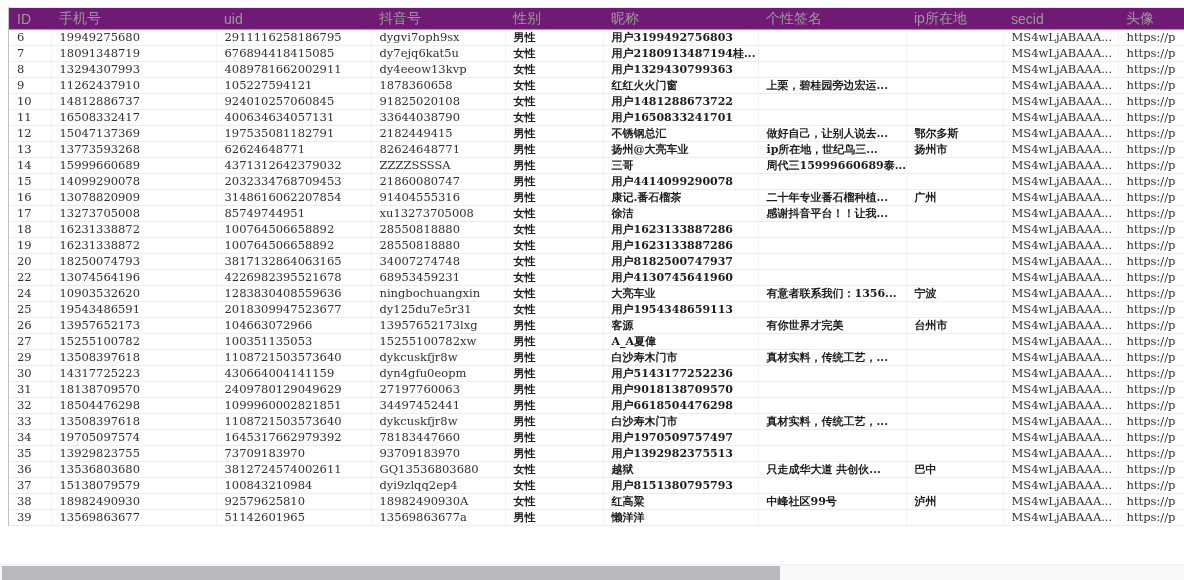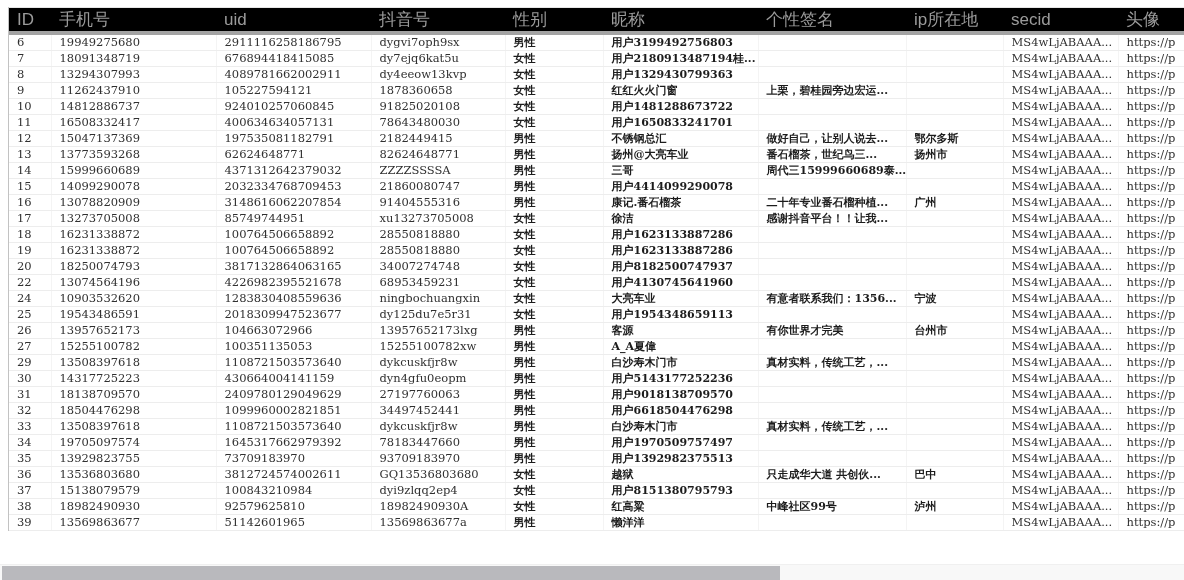--- a/index.html
+++ b/index.html
@@ -22,24 +22,24 @@
   table.grid col.c3 { width:134px; }
   table.grid col.c4 { width:98px; }
   table.grid col.c5 { width:155px; }
   table.grid col.c6 { width:148px; }
   table.grid col.c7 { width:97px; }
   table.grid col.c8 { width:115px; }
   table.grid col.c9 { width:66px; }
   th {
     height:22px; box-sizing:border-box;
     font-family:"Liberation Sans", sans-serif;
-    font-size:17px; font-weight:400; color:#9b9b9b;
+    font-size:14px; font-weight:400; color:#9b9b9b;
     text-align:left; padding:0 2px 0 8px;
-    background:#000000;
-    border-bottom:4px solid #a3a3a3;
+    background:#701a75;
+    border-bottom:1px solid #a3a3a3;
     white-space:nowrap; overflow:hidden;
   }
   td {
     height:16px; box-sizing:border-box;
     font-size:11.5px; color:#303030;
     line-height:15px; vertical-align:middle;
     padding:0 2px 0 8px;
     border-bottom:1px solid #ededed;
     border-right:1px solid #f4f4f4;
     white-space:nowrap; overflow:hidden;
@@ -147,21 +147,21 @@
             <td class="cjk">用户1481288673722</td>
             <td class="cjk"></td>
             <td class="cjk"></td>
             <td>MS4wLjABAAA...</td>
             <td>https://p</td>
           </tr>
           <tr>
             <td>11</td>
             <td>16508332417</td>
             <td>400634634057131</td>
-            <td>78643480030</td>
+            <td>33644038790</td>
             <td class="cjk">女性</td>
             <td class="cjk">用户1650833241701</td>
             <td class="cjk"></td>
             <td class="cjk"></td>
             <td>MS4wLjABAAA...</td>
             <td>https://p</td>
           </tr>
           <tr>
             <td>12</td>
             <td>15047137369</td>
@@ -174,21 +174,21 @@
             <td>MS4wLjABAAA...</td>
             <td>https://p</td>
           </tr>
           <tr>
             <td>13</td>
             <td>13773593268</td>
             <td>62624648771</td>
             <td>82624648771</td>
             <td class="cjk">男性</td>
             <td class="cjk">扬州@大亮车业</td>
-            <td class="cjk">番石榴茶，世纪鸟三...</td>
+            <td class="cjk">ip所在地，世纪鸟三...</td>
             <td class="cjk">扬州市</td>
             <td>MS4wLjABAAA...</td>
             <td>https://p</td>
           </tr>
           <tr>
             <td>14</td>
             <td>15999660689</td>
             <td>4371312642379032</td>
             <td>ZZZZSSSSA</td>
             <td class="cjk">男性</td>

